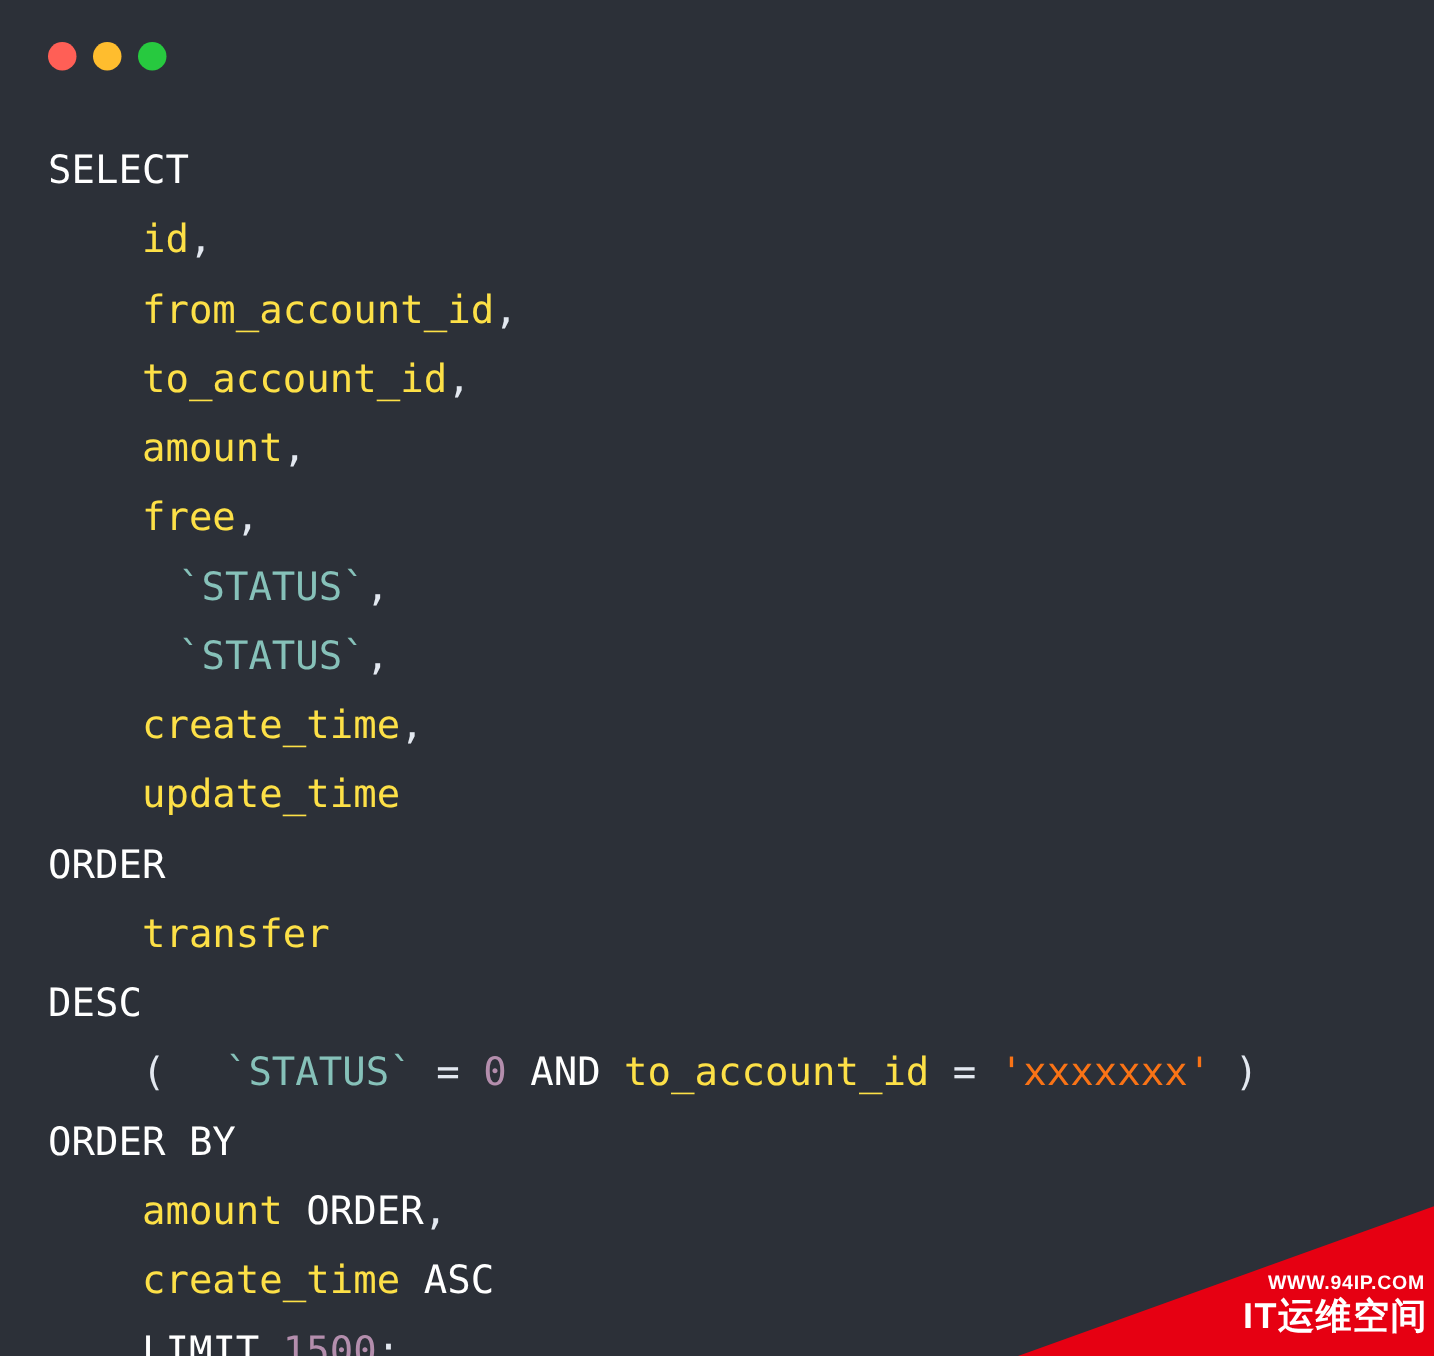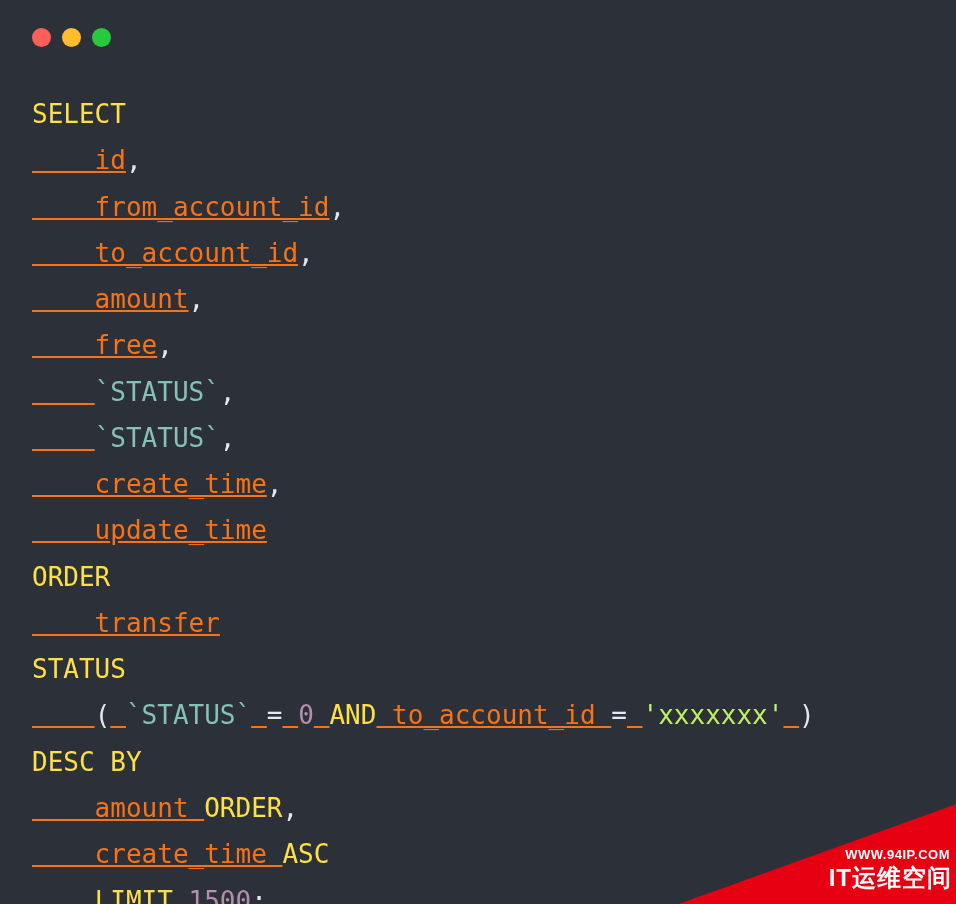--- a/index.html
+++ b/index.html
@@ -24,26 +24,26 @@
     border-radius: 50%;
   }
   .dot-red { background: #ff5f56; }
   .dot-yellow { background: #ffbd2e; }
   .dot-green { background: #27c93f; }
   .code {
     padding: 44px 0 0 32px;
     white-space: pre;
     color: #d8dee9;
   }
-  .kw { color: #fde047; }
-  .id { color: #f97316; text-decoration: underline; }
+  .kw { color: #ffffff; }
+  .id { color: #fde047; }
   .pn { color: #e3e8f0; }
-  .bt { color: #86c1b9; }
+  .bt { color: #86c1b9; margin-left: 24px; }
   .num { color: #b48ead; }
-  .str { color: #bef264; }
+  .str { color: #f97316; }
   .banner {
     position: absolute;
     right: -6px;
     bottom: -6px;
     width: 300px;
     height: 110px;
     pointer-events: none;
   }
   .banner-triangle {
     position: absolute;
@@ -91,23 +91,23 @@
 <span class="id">    from_account_id</span><span class="pn">,</span>
 <span class="id">    to_account_id</span><span class="pn">,</span>
 <span class="id">    amount</span><span class="pn">,</span>
 <span class="id">    free</span><span class="pn">,</span>
 <span class="id">    </span><span class="bt">`STATUS`</span><span class="pn">,</span>
 <span class="id">    </span><span class="bt">`STATUS`</span><span class="pn">,</span>
 <span class="id">    create_time</span><span class="pn">,</span>
 <span class="id">    update_time</span>
 <span class="kw">ORDER</span>
 <span class="id">    transfer</span>
-<span class="kw">STATUS</span>
+<span class="kw">DESC</span>
 <span class="id">    </span><span class="pn">(</span><span class="id"> </span><span class="bt">`STATUS`</span><span class="id"> </span><span class="pn">=</span><span class="id"> </span><span class="num">0</span><span class="id"> </span><span class="kw">AND</span><span class="id"> to_account_id </span><span class="pn">=</span><span class="id"> </span><span class="str">'xxxxxxx'</span><span class="id"> </span><span class="pn">)</span>
-<span class="kw">DESC BY</span>
+<span class="kw">ORDER BY</span>
 <span class="id">    amount </span><span class="kw">ORDER</span><span class="pn">,</span>
 <span class="id">    create_time </span><span class="kw">ASC</span>
 <span class="id">    </span><span class="kw">LIMIT</span><span class="id"> </span><span class="num">1500</span><span class="pn">;</span></div>
 
 <div class="banner">
   <div class="banner-triangle"></div>
   <div class="banner-url">WWW.94IP.COM</div>
   <div class="banner-text">IT运维空间</div>
 </div>
 

